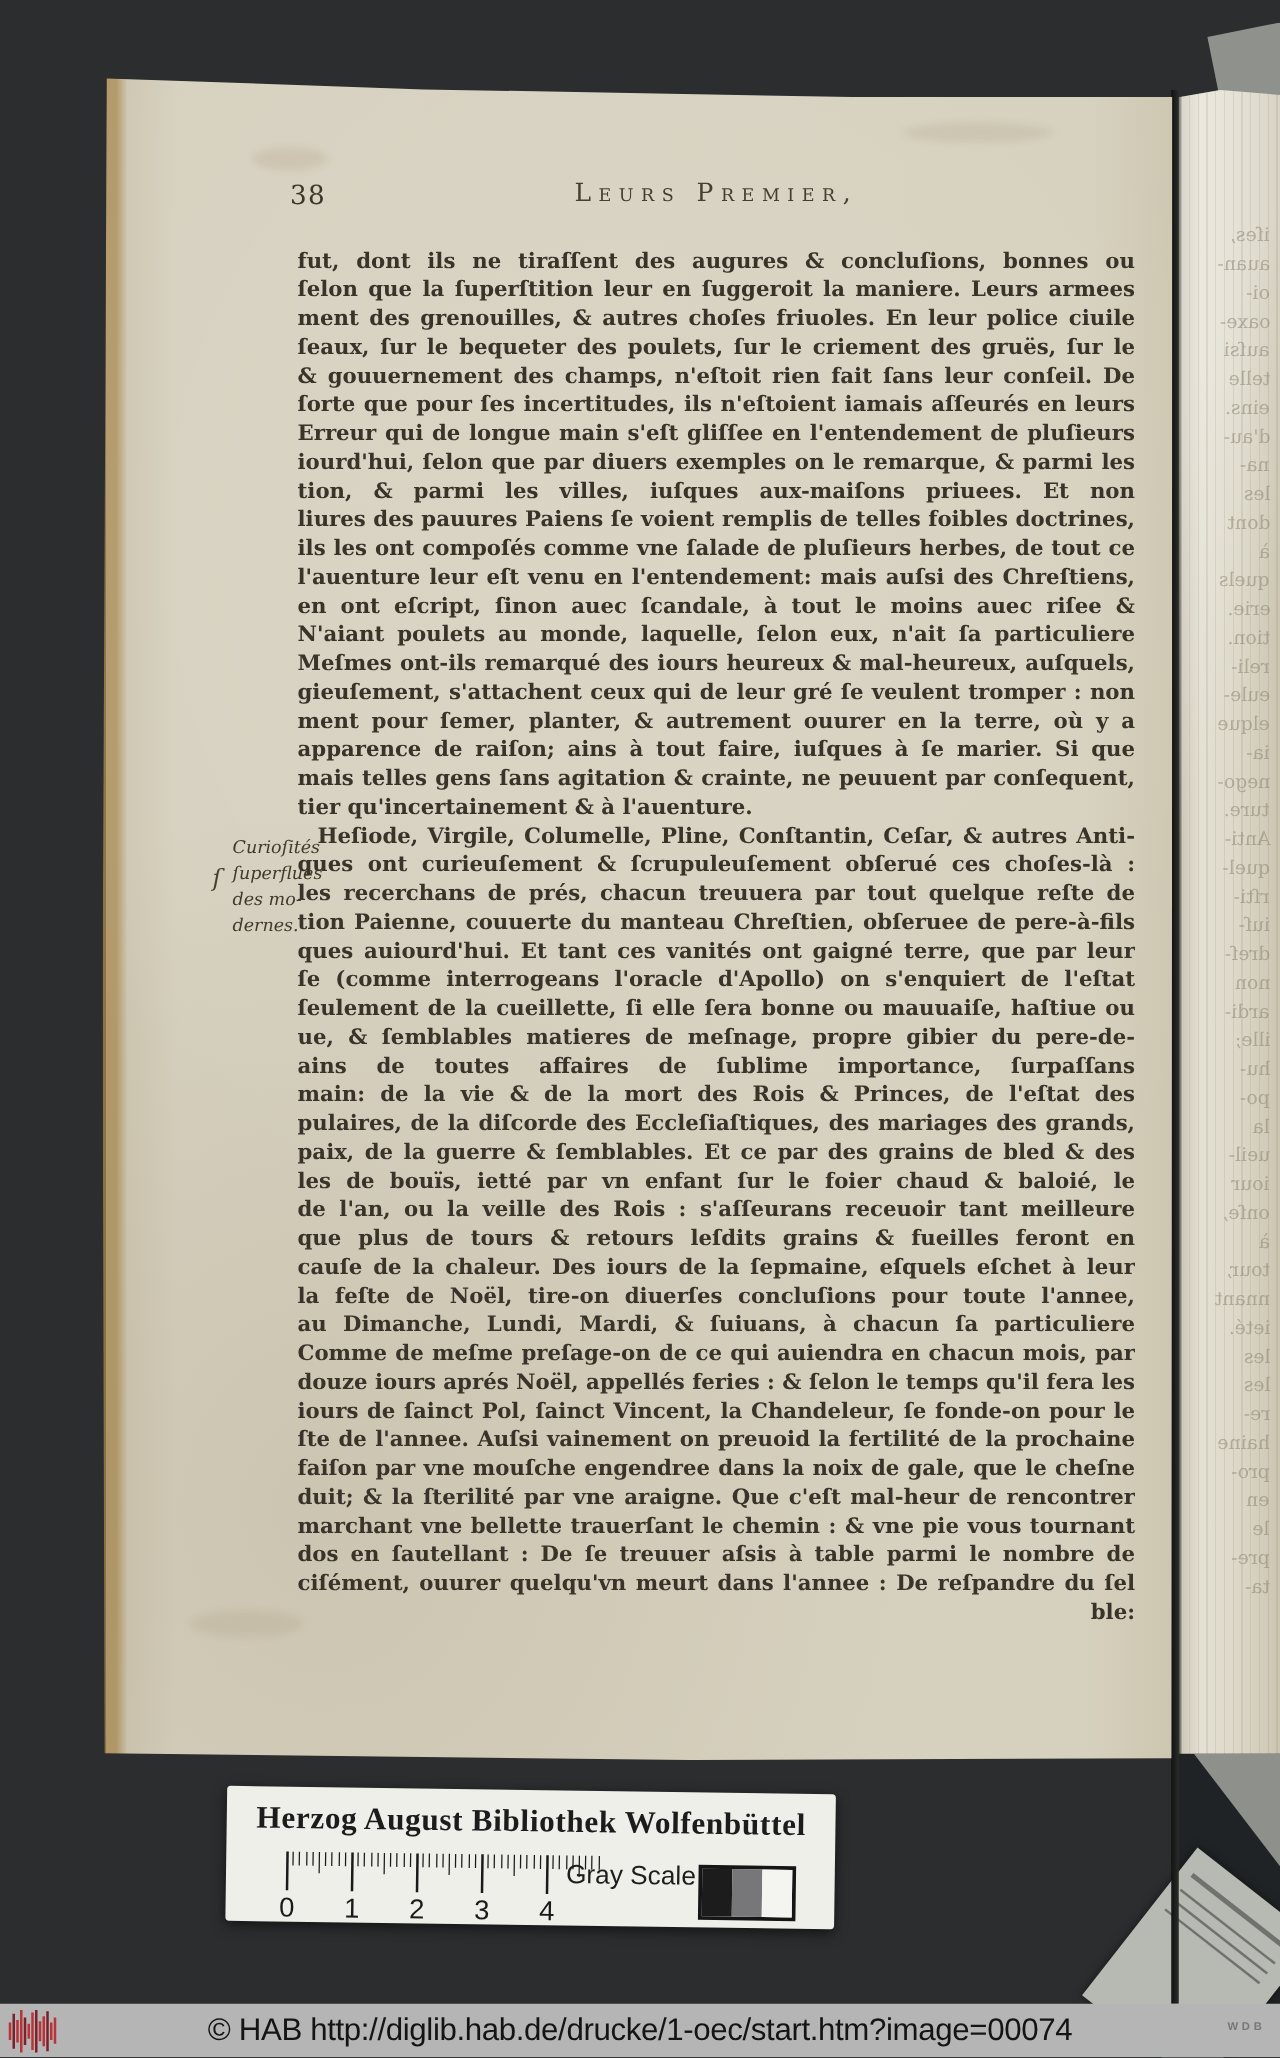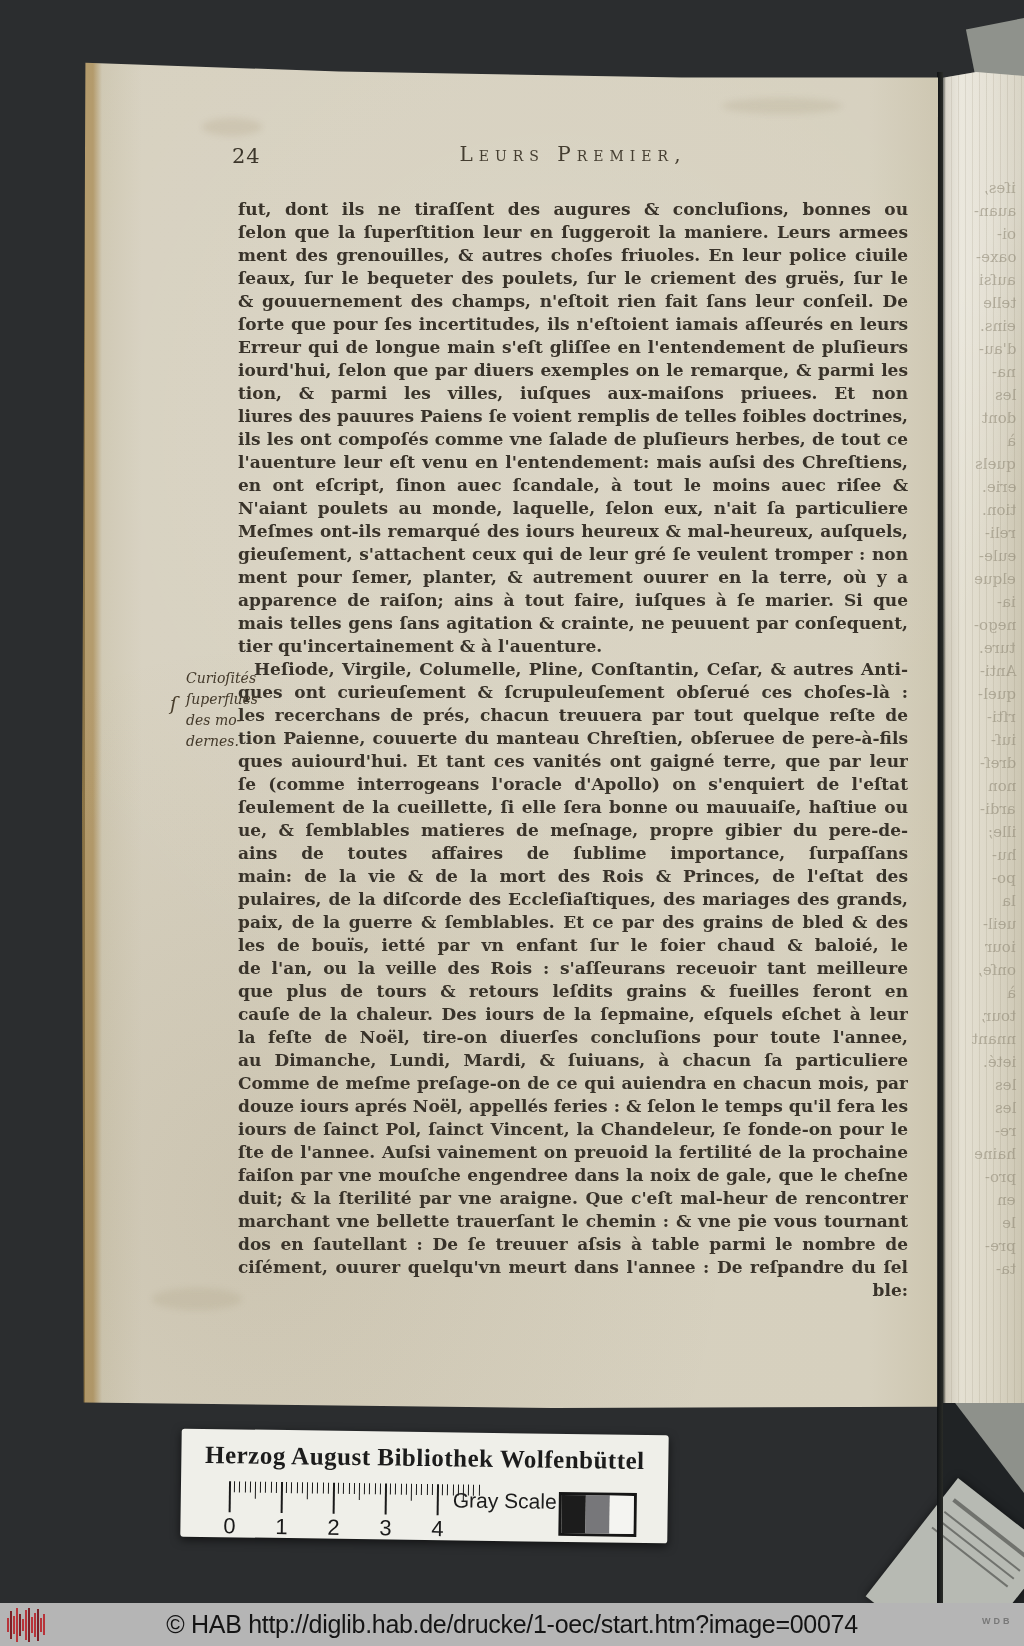--- a/index.html
+++ b/index.html
@@ -147,21 +147,21 @@
     <div class="br-line" style="top:44px;height:2px"></div>
     <div class="br-line" style="top:54px;height:2px"></div>
   </div>
   <div id="book-spine-line"></div>
 
   <div id="page">
     <div class="stain" style="left:120px;top:60px;width:60px;height:18px;background:rgba(150,130,90,.15)"></div>
     <div class="stain" style="left:640px;top:40px;width:120px;height:16px;background:rgba(140,125,95,.14)"></div>
     <div class="stain" style="left:70px;top:1230px;width:90px;height:22px;background:rgba(140,120,85,.12)"></div>
 
-    <div id="folio">24</div>
+    <div id="folio">38</div>
     <div id="running-header">Leurs Premier,</div>
 
     <div id="text-block">
         <div class="tl">fut, dont ils ne tiraſſent des augures &amp; concluſions, bonnes ou mauuaiſes,</div>
         <div class="tl">ſelon que la ſuperſtition leur en ſuggeroit la maniere. Leurs armees auan-</div>
         <div class="tl">ment des grenouilles, &amp; autres choſes friuoles. En leur police ciuile auſsi</div>
         <div class="tl">ſeaux, ſur le bequeter des poulets, ſur le criement des gruës, ſur le croaxe-</div>
         <div class="tl">&amp; gouuernement des champs, n'eſtoit rien fait ſans leur conſeil. De telle</div>
         <div class="tl">ſorte que pour ſes incertitudes, ils n'eſtoient iamais aſſeurés en leurs deſſeins.</div>
         <div class="tl">Erreur qui de longue main s'eſt gliſſee en l'entendement de pluſieurs d'au-</div>

